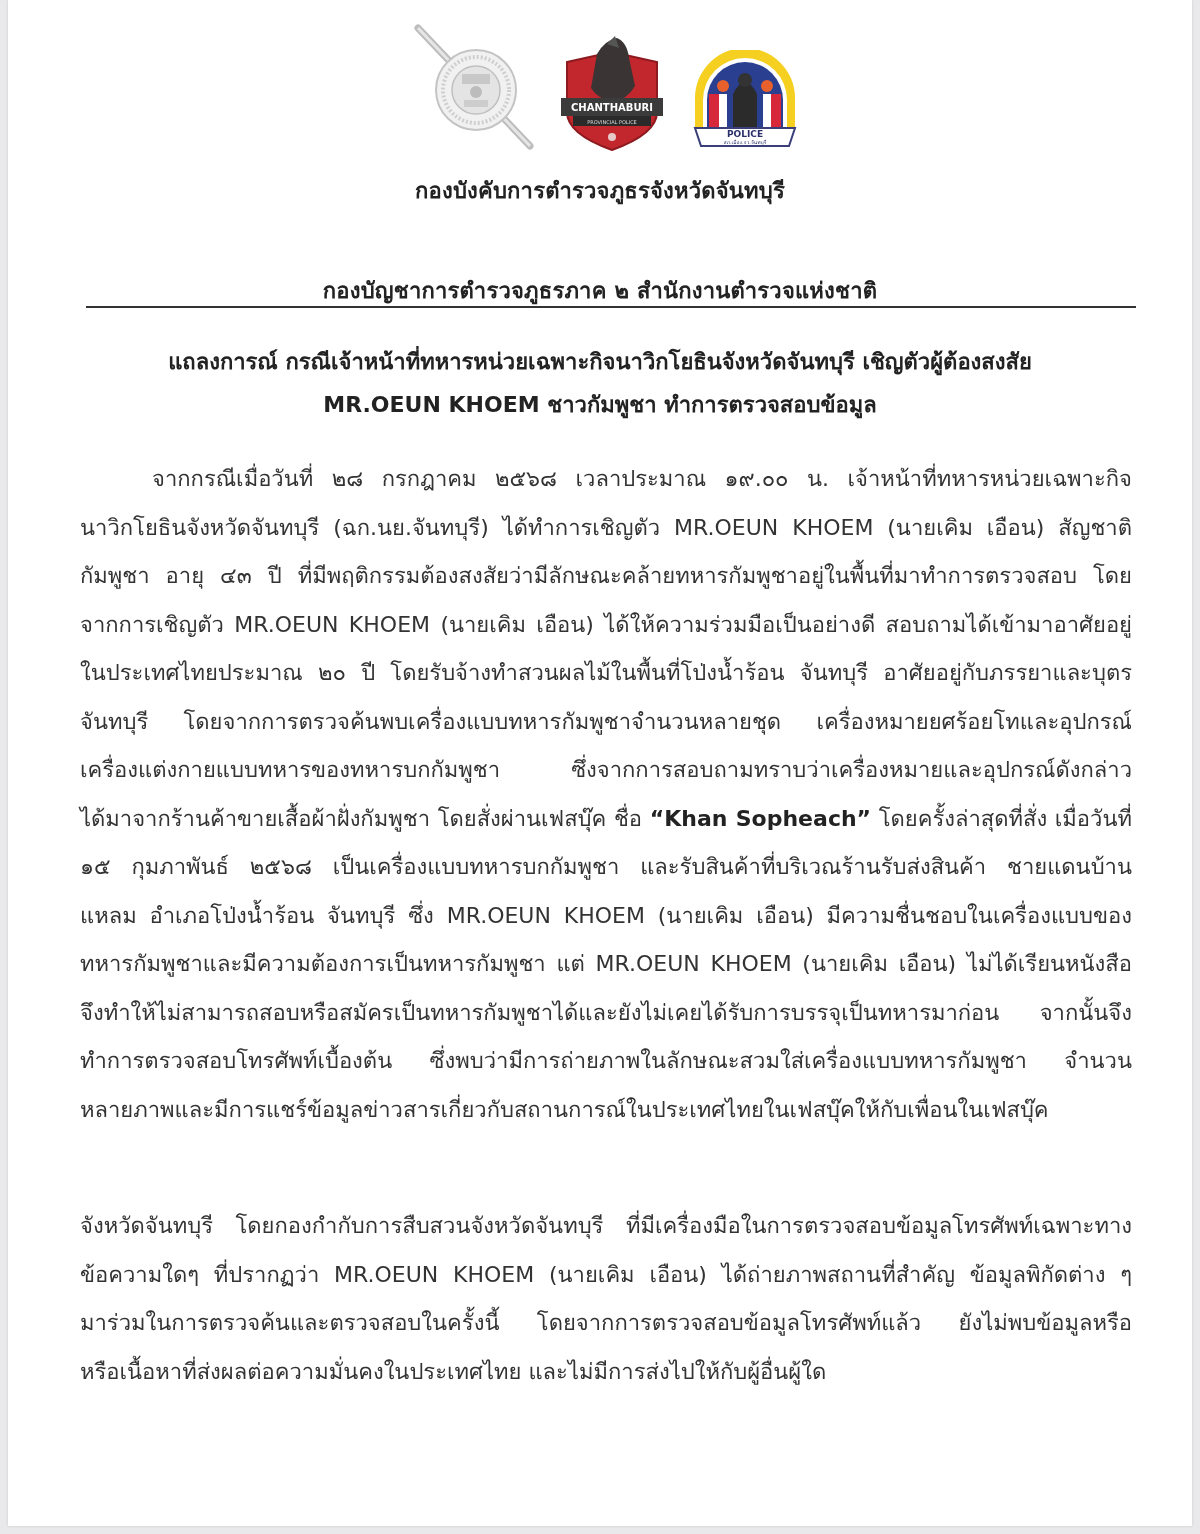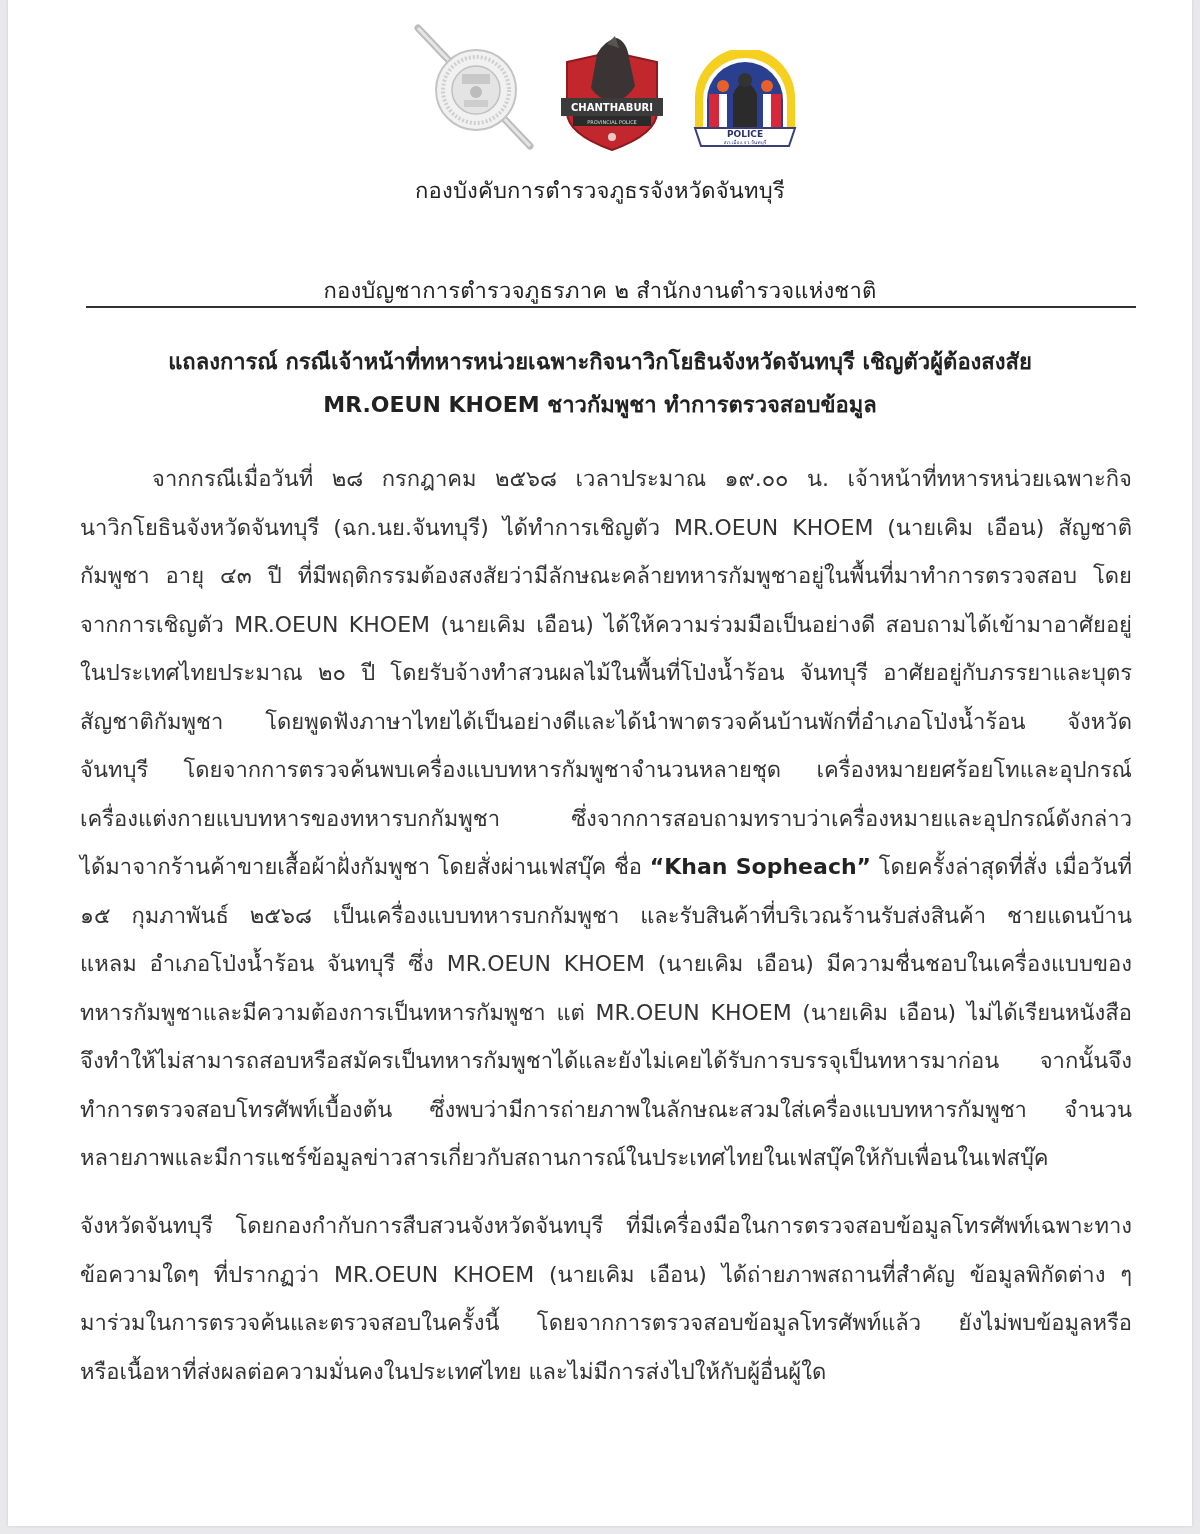--- a/index.html
+++ b/index.html
@@ -33,21 +33,21 @@
     }
     .logo { position: absolute; }
     .logo-seal { left: 400px; top: 0; width: 130px; height: 130px; }
     .logo-shield { left: 549px; top: 12px; width: 110px; height: 118px; }
     .logo-police { left: 681px; top: 28px; width: 112px; height: 100px; }
 
     .header-line {
       position: absolute;
       left: 0; width: 100%;
       text-align: center;
-      font-weight: normal;
+      font-weight: bold;
       font-size: 22px;
       color: #222;
       letter-spacing: 0.2px;
     }
     .hl-1 { top: 173px; }
     .hl-2 { top: 226px; margin-top: 47px; }
 
     .divider {
       position: absolute;
       left: 78px;
@@ -149,21 +149,20 @@
 
   <div class="title-line tl-1">แถลงการณ์ กรณีเจ้าหน้าที่ทหารหน่วยเฉพาะกิจนาวิกโยธินจังหวัดจันทบุรี เชิญตัวผู้ต้องสงสัย</div>
   <div class="title-line tl-2">MR.OEUN KHOEM ชาวกัมพูชา ทำการตรวจสอบข้อมูล</div>
 
   <div class="body-text para-1">
     <span class="line indent">จากกรณีเมื่อวันที่  ๒๘ กรกฎาคม ๒๕๖๘ เวลาประมาณ ๑๙.๐๐ น. เจ้าหน้าที่ทหารหน่วยเฉพาะกิจ</span>
     <span class="line">นาวิกโยธินจังหวัดจันทบุรี (ฉก.นย.จันทบุรี) ได้ทำการเชิญตัว  MR.OEUN KHOEM (นายเคิม เอือน) สัญชาติ</span>
     <span class="line">กัมพูชา อายุ ๔๓ ปี ที่มีพฤติกรรมต้องสงสัยว่ามีลักษณะคล้ายทหารกัมพูชาอยู่ในพื้นที่มาทำการตรวจสอบ โดย</span>
     <span class="line">จากการเชิญตัว MR.OEUN KHOEM (นายเคิม เอือน) ได้ให้ความร่วมมือเป็นอย่างดี สอบถามได้เข้ามาอาศัยอยู่</span>
     <span class="line">ในประเทศไทยประมาณ ๒๐ ปี โดยรับจ้างทำสวนผลไม้ในพื้นที่โป่งน้ำร้อน จันทบุรี อาศัยอยู่กับภรรยาและบุตร</span>
-    <span class="line">สัญชาติกัมพูชา โดยพูดฟังภาษาไทยได้เป็นอย่างดีและได้นำพาตรวจค้นบ้านพักที่อำเภอโป่งน้ำร้อน จังหวัด</span>
     <span class="line">จันทบุรี โดยจากการตรวจค้นพบเครื่องแบบทหารกัมพูชาจำนวนหลายชุด เครื่องหมายยศร้อยโทและอุปกรณ์</span>
     <span class="line">เครื่องแต่งกายแบบทหารของทหารบกกัมพูชา ซึ่งจากการสอบถามทราบว่าเครื่องหมายและอุปกรณ์ดังกล่าว</span>
     <span class="line"><span>ได้มาจากร้านค้าขายเสื้อผ้าฝั่งกัมพูชา โดยสั่งผ่านเฟสบุ๊ค ชื่อ</span> <span class="emph">“Khan Sopheach”</span> <span>โดยครั้งล่าสุดที่สั่ง เมื่อวันที่</span></span>
     <span class="line">๑๕ กุมภาพันธ์ ๒๕๖๘ เป็นเครื่องแบบทหารบกกัมพูชา และรับสินค้าที่บริเวณร้านรับส่งสินค้า ชายแดนบ้าน</span>
     <span class="line">แหลม อำเภอโป่งน้ำร้อน จันทบุรี ซึ่ง MR.OEUN KHOEM (นายเคิม เอือน) มีความชื่นชอบในเครื่องแบบของ</span>
     <span class="line">ทหารกัมพูชาและมีความต้องการเป็นทหารกัมพูชา แต่ MR.OEUN KHOEM (นายเคิม เอือน) ไม่ได้เรียนหนังสือ</span>
     <span class="line">จึงทำให้ไม่สามารถสอบหรือสมัครเป็นทหารกัมพูชาได้และยังไม่เคยได้รับการบรรจุเป็นทหารมาก่อน  จากนั้นจึง</span>
     <span class="line">ทำการตรวจสอบโทรศัพท์เบื้องต้น ซึ่งพบว่ามีการถ่ายภาพในลักษณะสวมใส่เครื่องแบบทหารกัมพูชา จำนวน</span>
     <span class="line last">หลายภาพและมีการแชร์ข้อมูลข่าวสารเกี่ยวกับสถานการณ์ในประเทศไทยในเฟสบุ๊คให้กับเพื่อนในเฟสบุ๊ค</span>
   </div>

